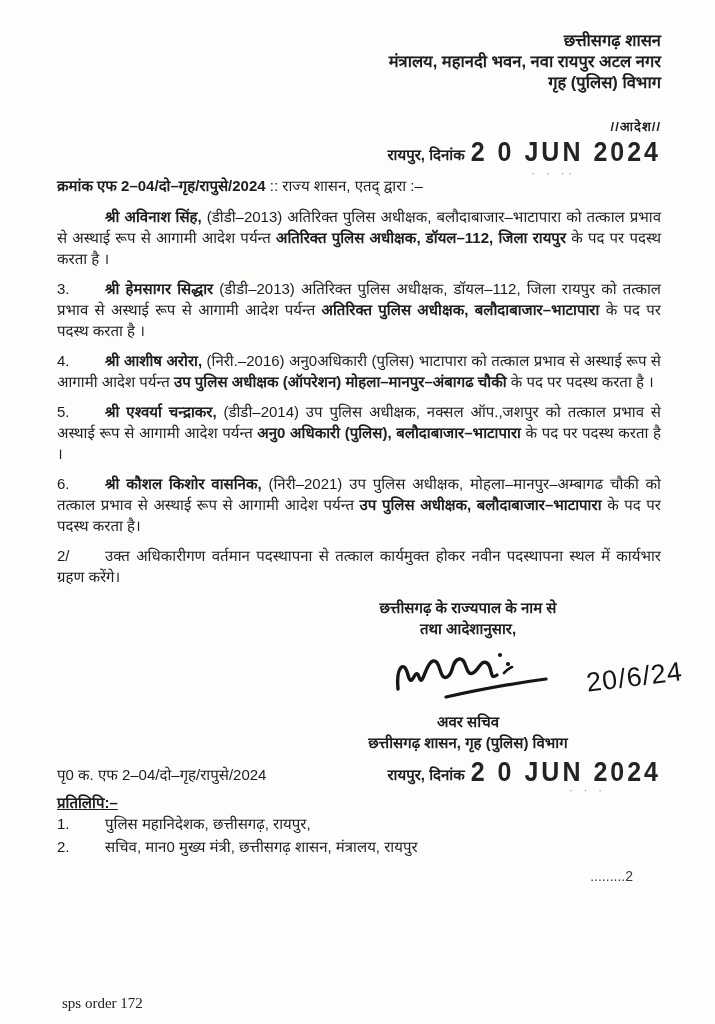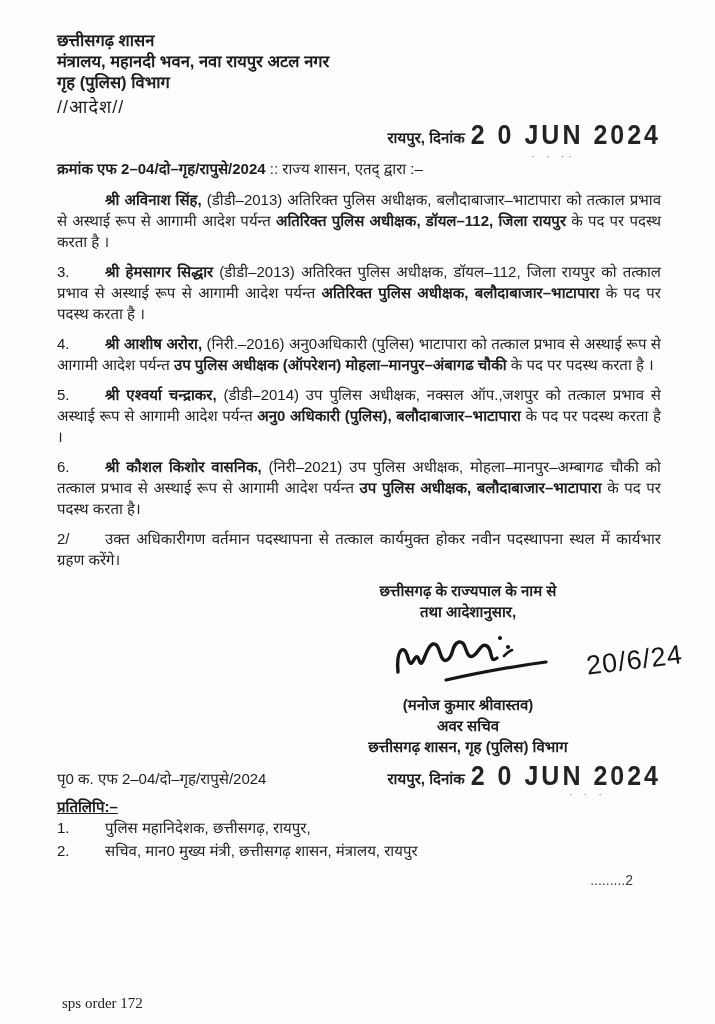--- a/index.html
+++ b/index.html
@@ -8,23 +8,23 @@
     position:relative;
     width:715px; height:1024px;
     margin:0 auto;
     background:#fdfdfc;
     color:#1d1d1d;
     font-family:"Liberation Sans", sans-serif;
     overflow:hidden;
   }
   .content { padding:30px 54px 0 57px; }
 
-  .center { text-align:left; }
+  .center { text-align:right; }
   .hdr-line { font-weight:bold; font-size:16.5px; line-height:21px; }
-  .order-heading { font-weight:normal; font-size:18px; letter-spacing:1px; margin-top:1px; }
+  .order-heading { font-weight:bold; font-size:13px; letter-spacing:1px; margin-top:24px; }
 
   .date-line {
     display:flex; justify-content:flex-end; align-items:baseline;
     margin-top:2px; height:34px; position:relative;
   }
   .date-label { font-weight:bold; font-size:15px; }
   .stamp {
     font-family:"Liberation Sans", sans-serif;
     font-weight:bold; font-size:25px; letter-spacing:3px;
     color:#232323; margin-left:6px;
@@ -134,21 +134,20 @@
       <div class="sig-area">
         <svg class="sig-svg" width="190" height="72" viewBox="0 0 190 72">
           <path d="M10,50 C8,28 16,20 20,36 C24,52 27,26 31,38 C35,50 37,24 45,22 C53,20 51,42 59,38 C66,35 63,22 71,20 C79,18 77,38 85,34 C91,31 93,20 99,24 C105,28 101,42 109,36" fill="none" stroke="#161616" stroke-width="3.4" stroke-linecap="round"></path>
           <path d="M58,58 C85,52 120,45 158,40" fill="none" stroke="#161616" stroke-width="3.2" stroke-linecap="round"></path>
           <circle cx="112" cy="16" r="2.1" fill="#161616"></circle>
           <circle cx="120" cy="25" r="2.1" fill="#161616"></circle>
           <path d="M116,34 C119,31 121,29 124,28" fill="none" stroke="#161616" stroke-width="2.6" stroke-linecap="round"></path>
         </svg>
         <span class="hand-date">20/6/24</span>
       </div>
-      <div class="b">(मनोज कुमार श्रीवास्तव)</div>
       <div class="b">अवर सचिव</div>
       <div class="b">छत्तीसगढ़ शासन, गृह (पुलिस) विभाग</div>
     </div>
 
     <div class="footer-row">
       <span class="footer-ref">पृ0 क. एफ 2–04/दो–गृह/रापुसे/2024</span>
       <span class="footer-date">
         <span class="date-label">रायपुर, दिनांक</span>
         <span class="stamp">2 0 JUN 2024</span>
         <span class="smudge bottom">· · ·</span>

